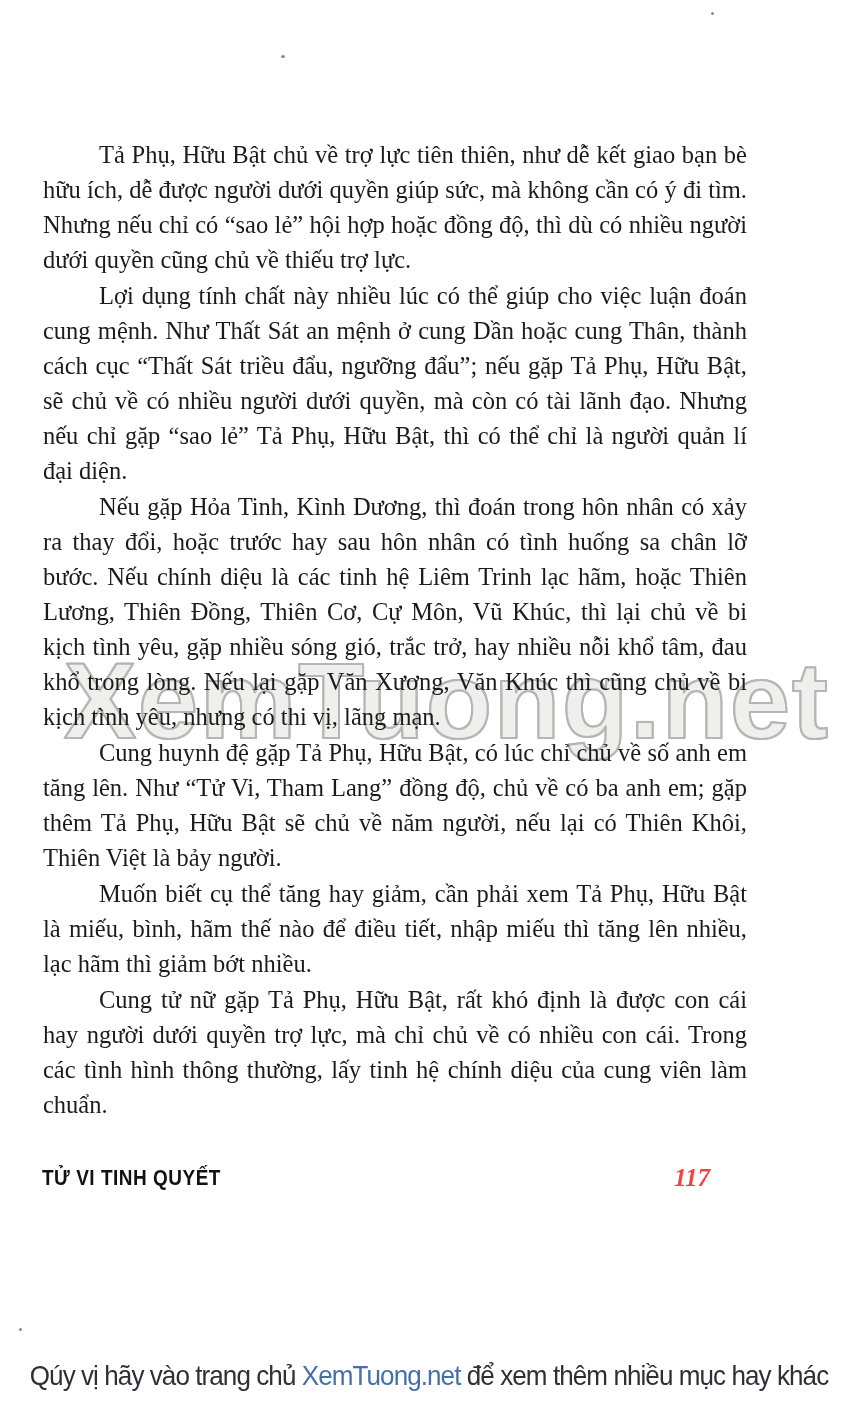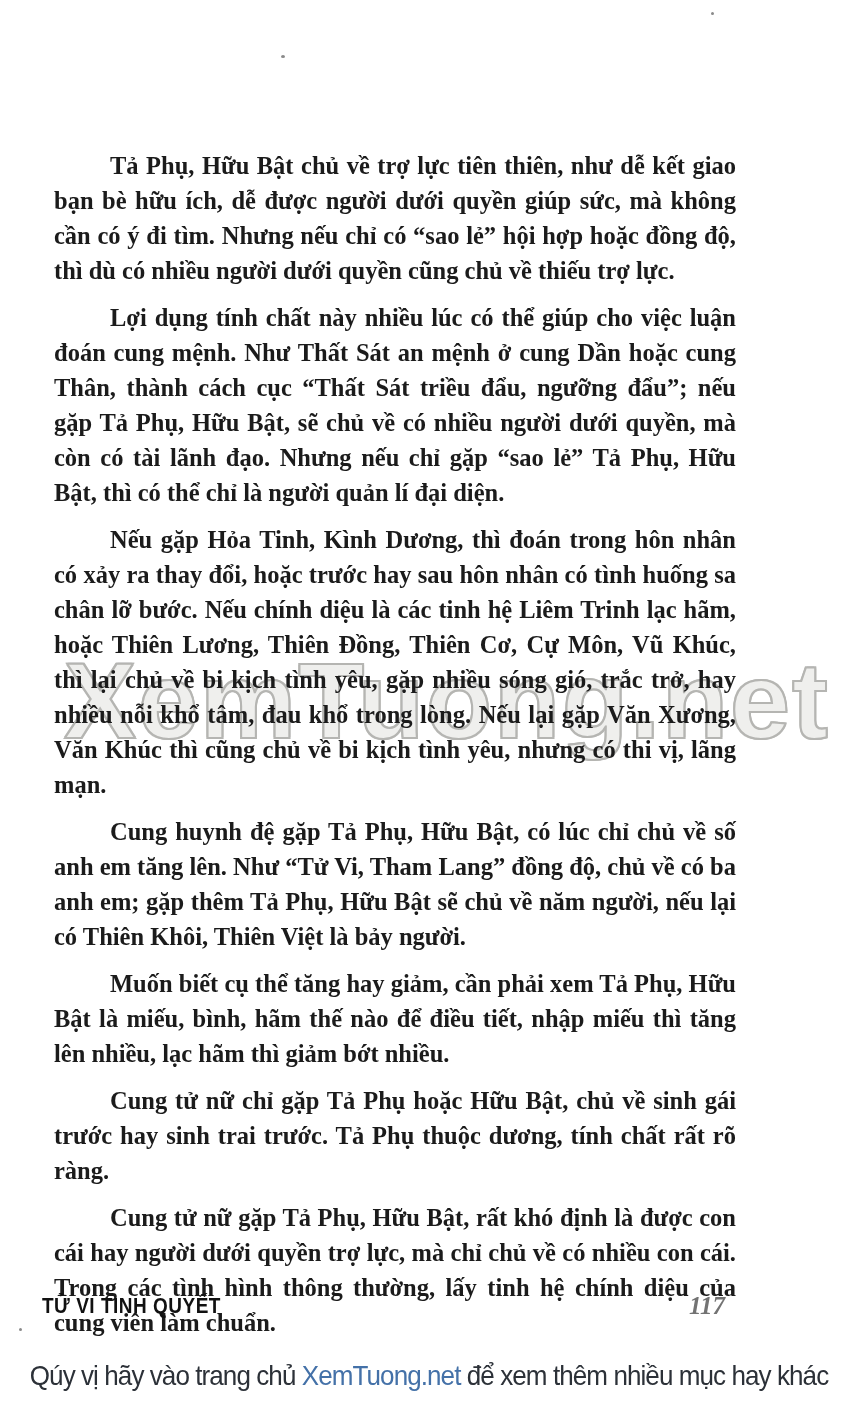--- a/index.html
+++ b/index.html
@@ -41,29 +41,28 @@
     top: 136px;
     left: 42px;
     width: 706px;
     z-index: 1;
     font-size: 24.5px;
     line-height: 35px;
     color: #1b1b1b;
     text-align: justify;
   }
   .body-text p {
-    margin: 12px;
+    margin: 1px;
     text-indent: 56px;
-    font-weight: bold;
   }
 
   
   .page-footer {
     position: absolute;
-    top: 1292px;
+    top: 1164px;
     left: 42px;
     width: 706px;
     z-index: 1;
     display: flex;
     justify-content: space-between;
     align-items: baseline;
   }
   .book-title {
     font-family: "Liberation Sans", sans-serif;
     font-weight: 700;
@@ -71,22 +70,22 @@
     letter-spacing: 0.5px;
     color: #111111;
     transform: scaleY(1.15);
     transform-origin: left bottom;
   }
   .page-number {
     font-family: "Liberation Serif", serif;
     font-weight: 700;
     font-style: italic;
     font-size: 25px;
-    color: #737373;
-    margin-right: 23px;
+    color: #ef4444;
+    margin-right: 38px;
   }
 
   
   .banner {
     position: absolute;
     left: 0;
     top: 1360px;
     width: 850px;
     z-index: 1;
     text-align: center;
@@ -117,21 +116,20 @@
 <div class="page">
 
   <div class="watermark">XemTuong.net</div>
 
   <div class="body-text">
     <p>Tả Phụ, Hữu Bật chủ về trợ lực tiên thiên, như dễ kết giao bạn bè hữu ích, dễ được người dưới quyền giúp sức, mà không cần có ý đi tìm. Nhưng nếu chỉ có “sao lẻ” hội hợp hoặc đồng độ, thì dù có nhiều người dưới quyền cũng chủ về thiếu trợ lực.</p>
     <p>Lợi dụng tính chất này nhiều lúc có thể giúp cho việc luận đoán cung mệnh. Như Thất Sát an mệnh ở cung Dần hoặc cung Thân, thành cách cục “Thất Sát triều đẩu, ngưỡng đẩu”; nếu gặp Tả Phụ, Hữu Bật, sẽ chủ về có nhiều người dưới quyền, mà còn có tài lãnh đạo. Nhưng nếu chỉ gặp “sao lẻ” Tả Phụ, Hữu Bật, thì có thể chỉ là người quản lí đại diện.</p>
     <p>Nếu gặp Hỏa Tinh, Kình Dương, thì đoán trong hôn nhân có xảy ra thay đổi, hoặc trước hay sau hôn nhân có tình huống sa chân lỡ bước. Nếu chính diệu là các tinh hệ Liêm Trinh lạc hãm, hoặc Thiên Lương, Thiên Đồng, Thiên Cơ, Cự Môn, Vũ Khúc, thì lại chủ về bi kịch tình yêu, gặp nhiều sóng gió, trắc trở, hay nhiều nỗi khổ tâm, đau khổ trong lòng. Nếu lại gặp Văn Xương, Văn Khúc thì cũng chủ về bi kịch tình yêu, nhưng có thi vị, lãng mạn.</p>
     <p>Cung huynh đệ gặp Tả Phụ, Hữu Bật, có lúc chỉ chủ về số anh em tăng lên. Như “Tử Vi, Tham Lang” đồng độ, chủ về có ba anh em; gặp thêm Tả Phụ, Hữu Bật sẽ chủ về năm người, nếu lại có Thiên Khôi, Thiên Việt là bảy người.</p>
     <p>Muốn biết cụ thể tăng hay giảm, cần phải xem Tả Phụ, Hữu Bật là miếu, bình, hãm thế nào để điều tiết, nhập miếu thì tăng lên nhiều, lạc hãm thì giảm bớt nhiều.</p>
-    <p>Cung tử nữ chỉ gặp Tả Phụ hoặc Hữu Bật, chủ về sinh gái trước hay sinh trai trước. Tả Phụ thuộc dương, tính chất rất rõ ràng.</p>
     <p>Cung tử nữ gặp Tả Phụ, Hữu Bật, rất khó định là được con cái hay người dưới quyền trợ lực, mà chỉ chủ về có nhiều con cái. Trong các tình hình thông thường, lấy tinh hệ chính diệu của cung viên làm chuẩn.</p>
   </div>
 
   <div class="page-footer">
     <span class="book-title">TỬ VI TINH QUYẾT</span>
     <span class="page-number">117</span>
   </div>
 
   <div class="banner">
     <span class="banner-text">Qúy vị hãy vào trang chủ </span><span class="banner-site">XemTuong.net</span><span class="banner-text"> để xem thêm nhiều mục hay khác</span>

